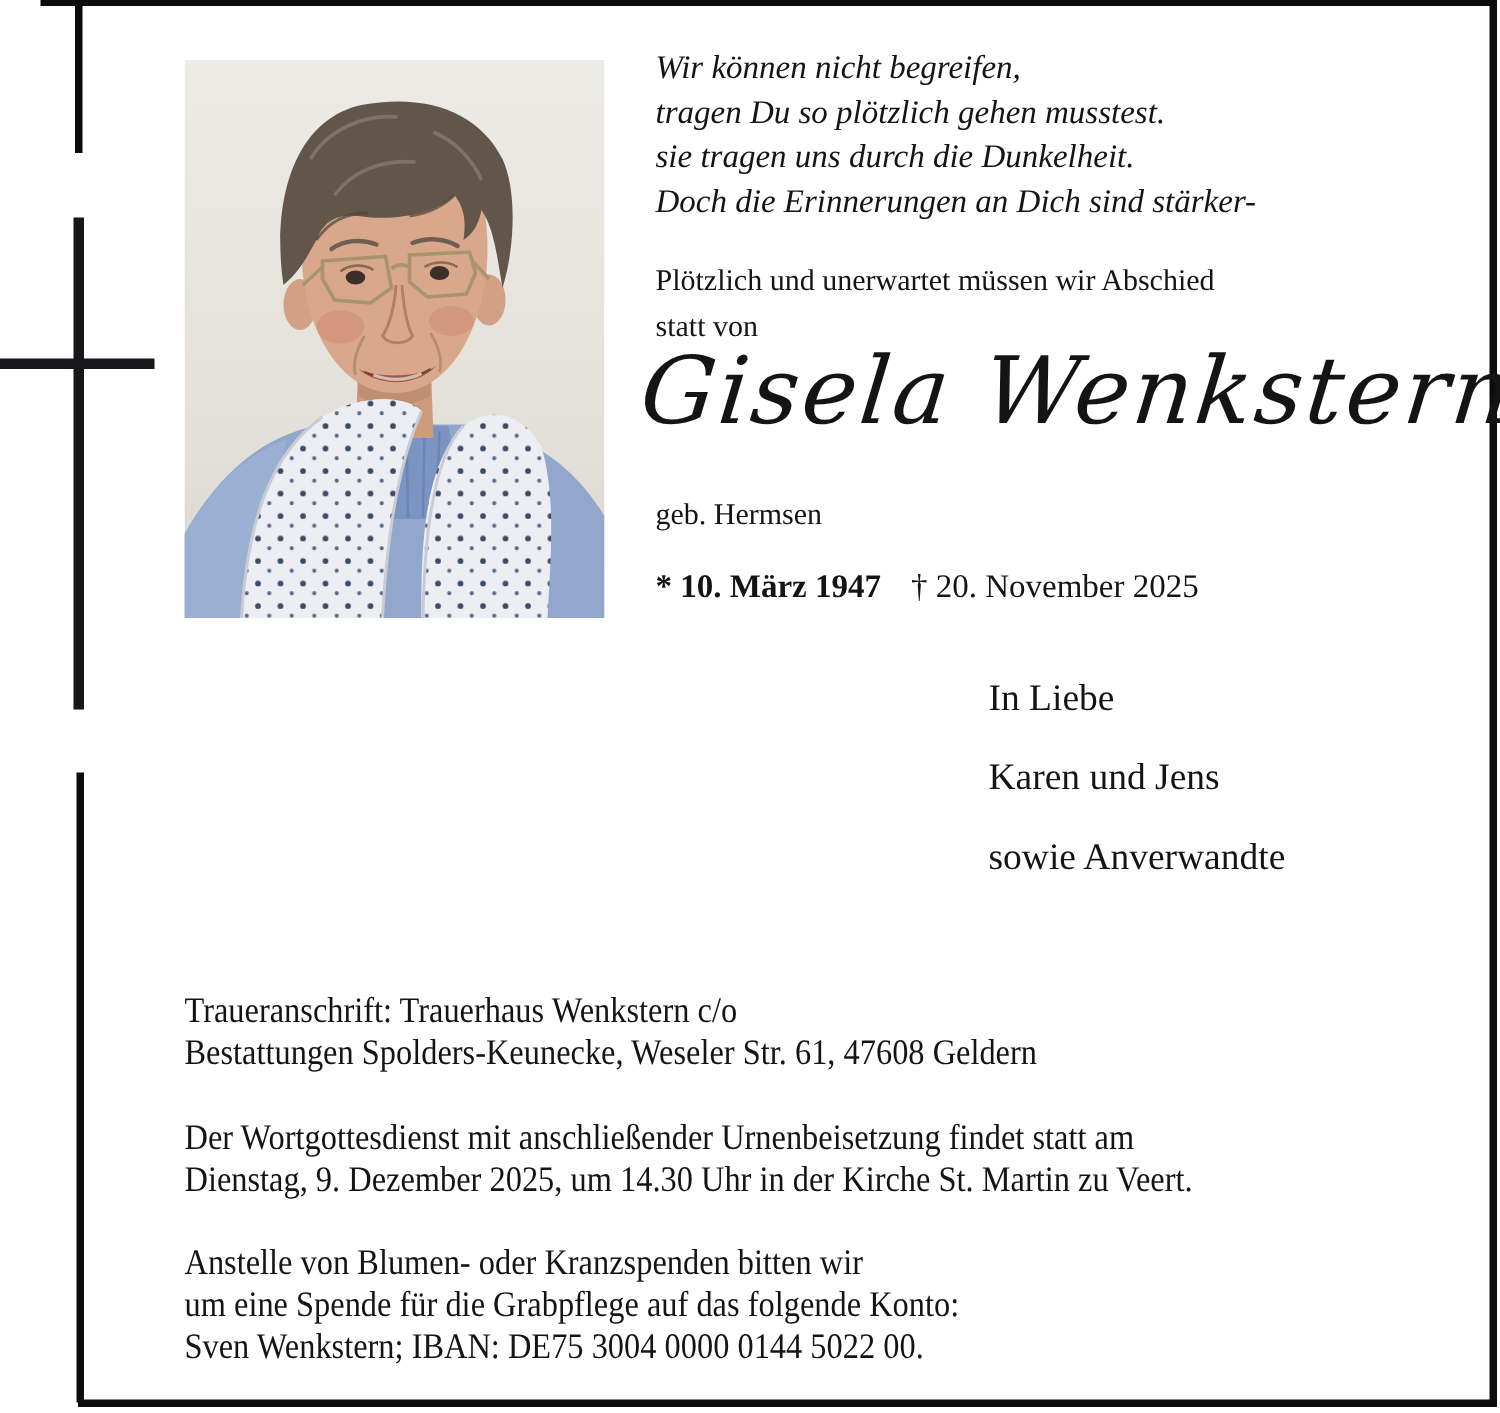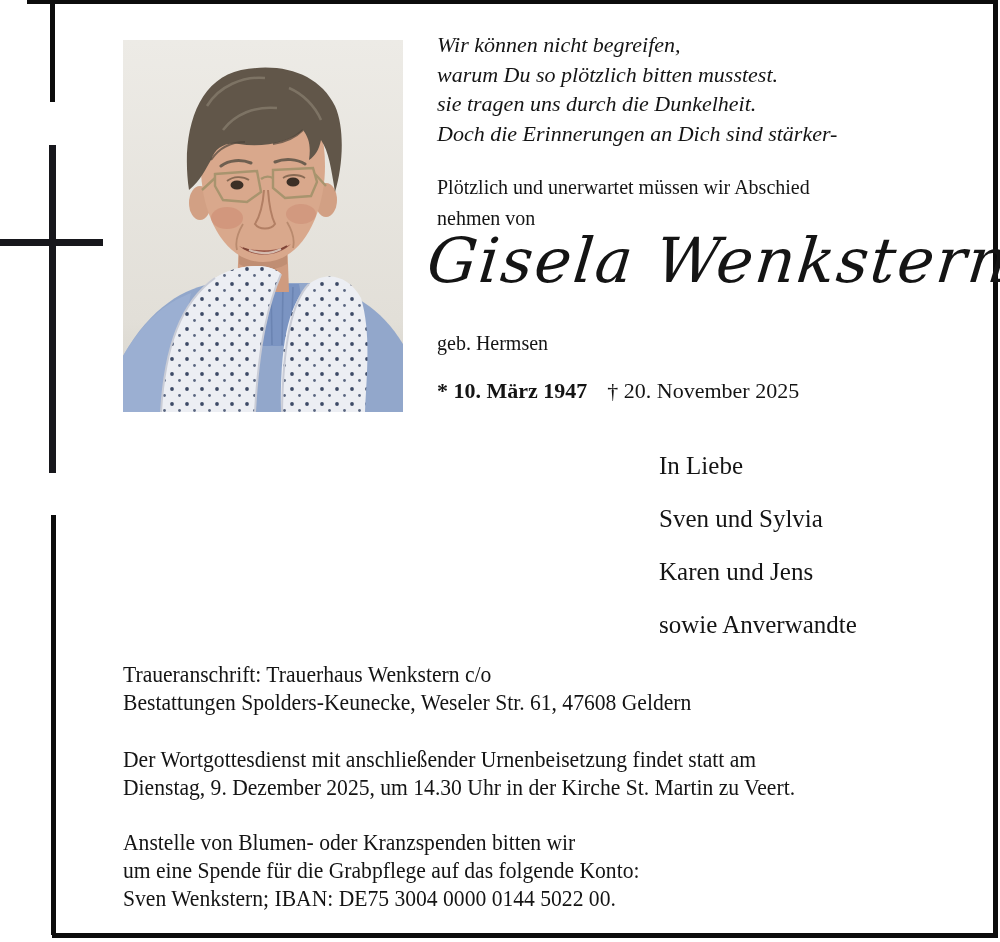--- a/index.html
+++ b/index.html
@@ -164,41 +164,40 @@
       <path d="M38,372 C42,306 58,262 92,238 C114,224 146,222 158,234 C146,262 136,300 132,372 Z" fill="url(#dots)"></path>
       <path d="M158,372 C157,308 164,266 186,244 C204,230 226,236 238,258 C248,292 244,332 242,372 Z" fill="url(#dots)"></path>
       <path d="M92,238 C114,224 146,222 158,234 C152,248 147,264 143,284 C128,258 108,244 92,238 Z" fill="url(#dots)"></path>
       <path d="M38,372 C42,306 58,262 92,238 M158,234 C146,262 136,300 132,372" stroke="#c9ccd6" stroke-width="2" fill="none"></path>
       <path d="M186,244 C168,262 160,306 159,372" stroke="#c9ccd6" stroke-width="2" fill="none"></path>
     </svg>
   </div>
 
   <div class="txt poem">
     <div>Wir können nicht begreifen,</div>
-    <div>warum Du so plötzlich bitten musstest.</div>
+    <div>tragen Du so plötzlich gehen musstest.</div>
     <div>sie tragen uns durch die Dunkelheit.</div>
     <div>Doch die Erinnerungen an Dich sind stärker-</div>
   </div>
 
   <div class="txt intro">
     <div>Plötzlich und unerwartet müssen wir Abschied</div>
-    <div>nehmen von</div>
+    <div>statt von</div>
   </div>
 
   <div class="txt deceased-name">Gisela Wenkstern</div>
 
   <div class="txt maiden">geb. Hermsen</div>
 
   <div class="txt dates">
     <span class="birth">* 10. März 1947</span><span>† 20. November 2025</span>
   </div>
 
   <div class="txt mourners">
     <div>In Liebe</div>
-    <div>Sven und Sylvia</div>
     <div>Karen und Jens</div>
     <div>sowie Anverwandte</div>
   </div>
 
   <div class="txt condensed address">
     <div>Traueranschrift: Trauerhaus Wenkstern c/o</div>
     <div>Bestattungen Spolders-Keunecke, Weseler Str. 61, 47608 Geldern</div>
   </div>
 
   <div class="txt condensed service">

